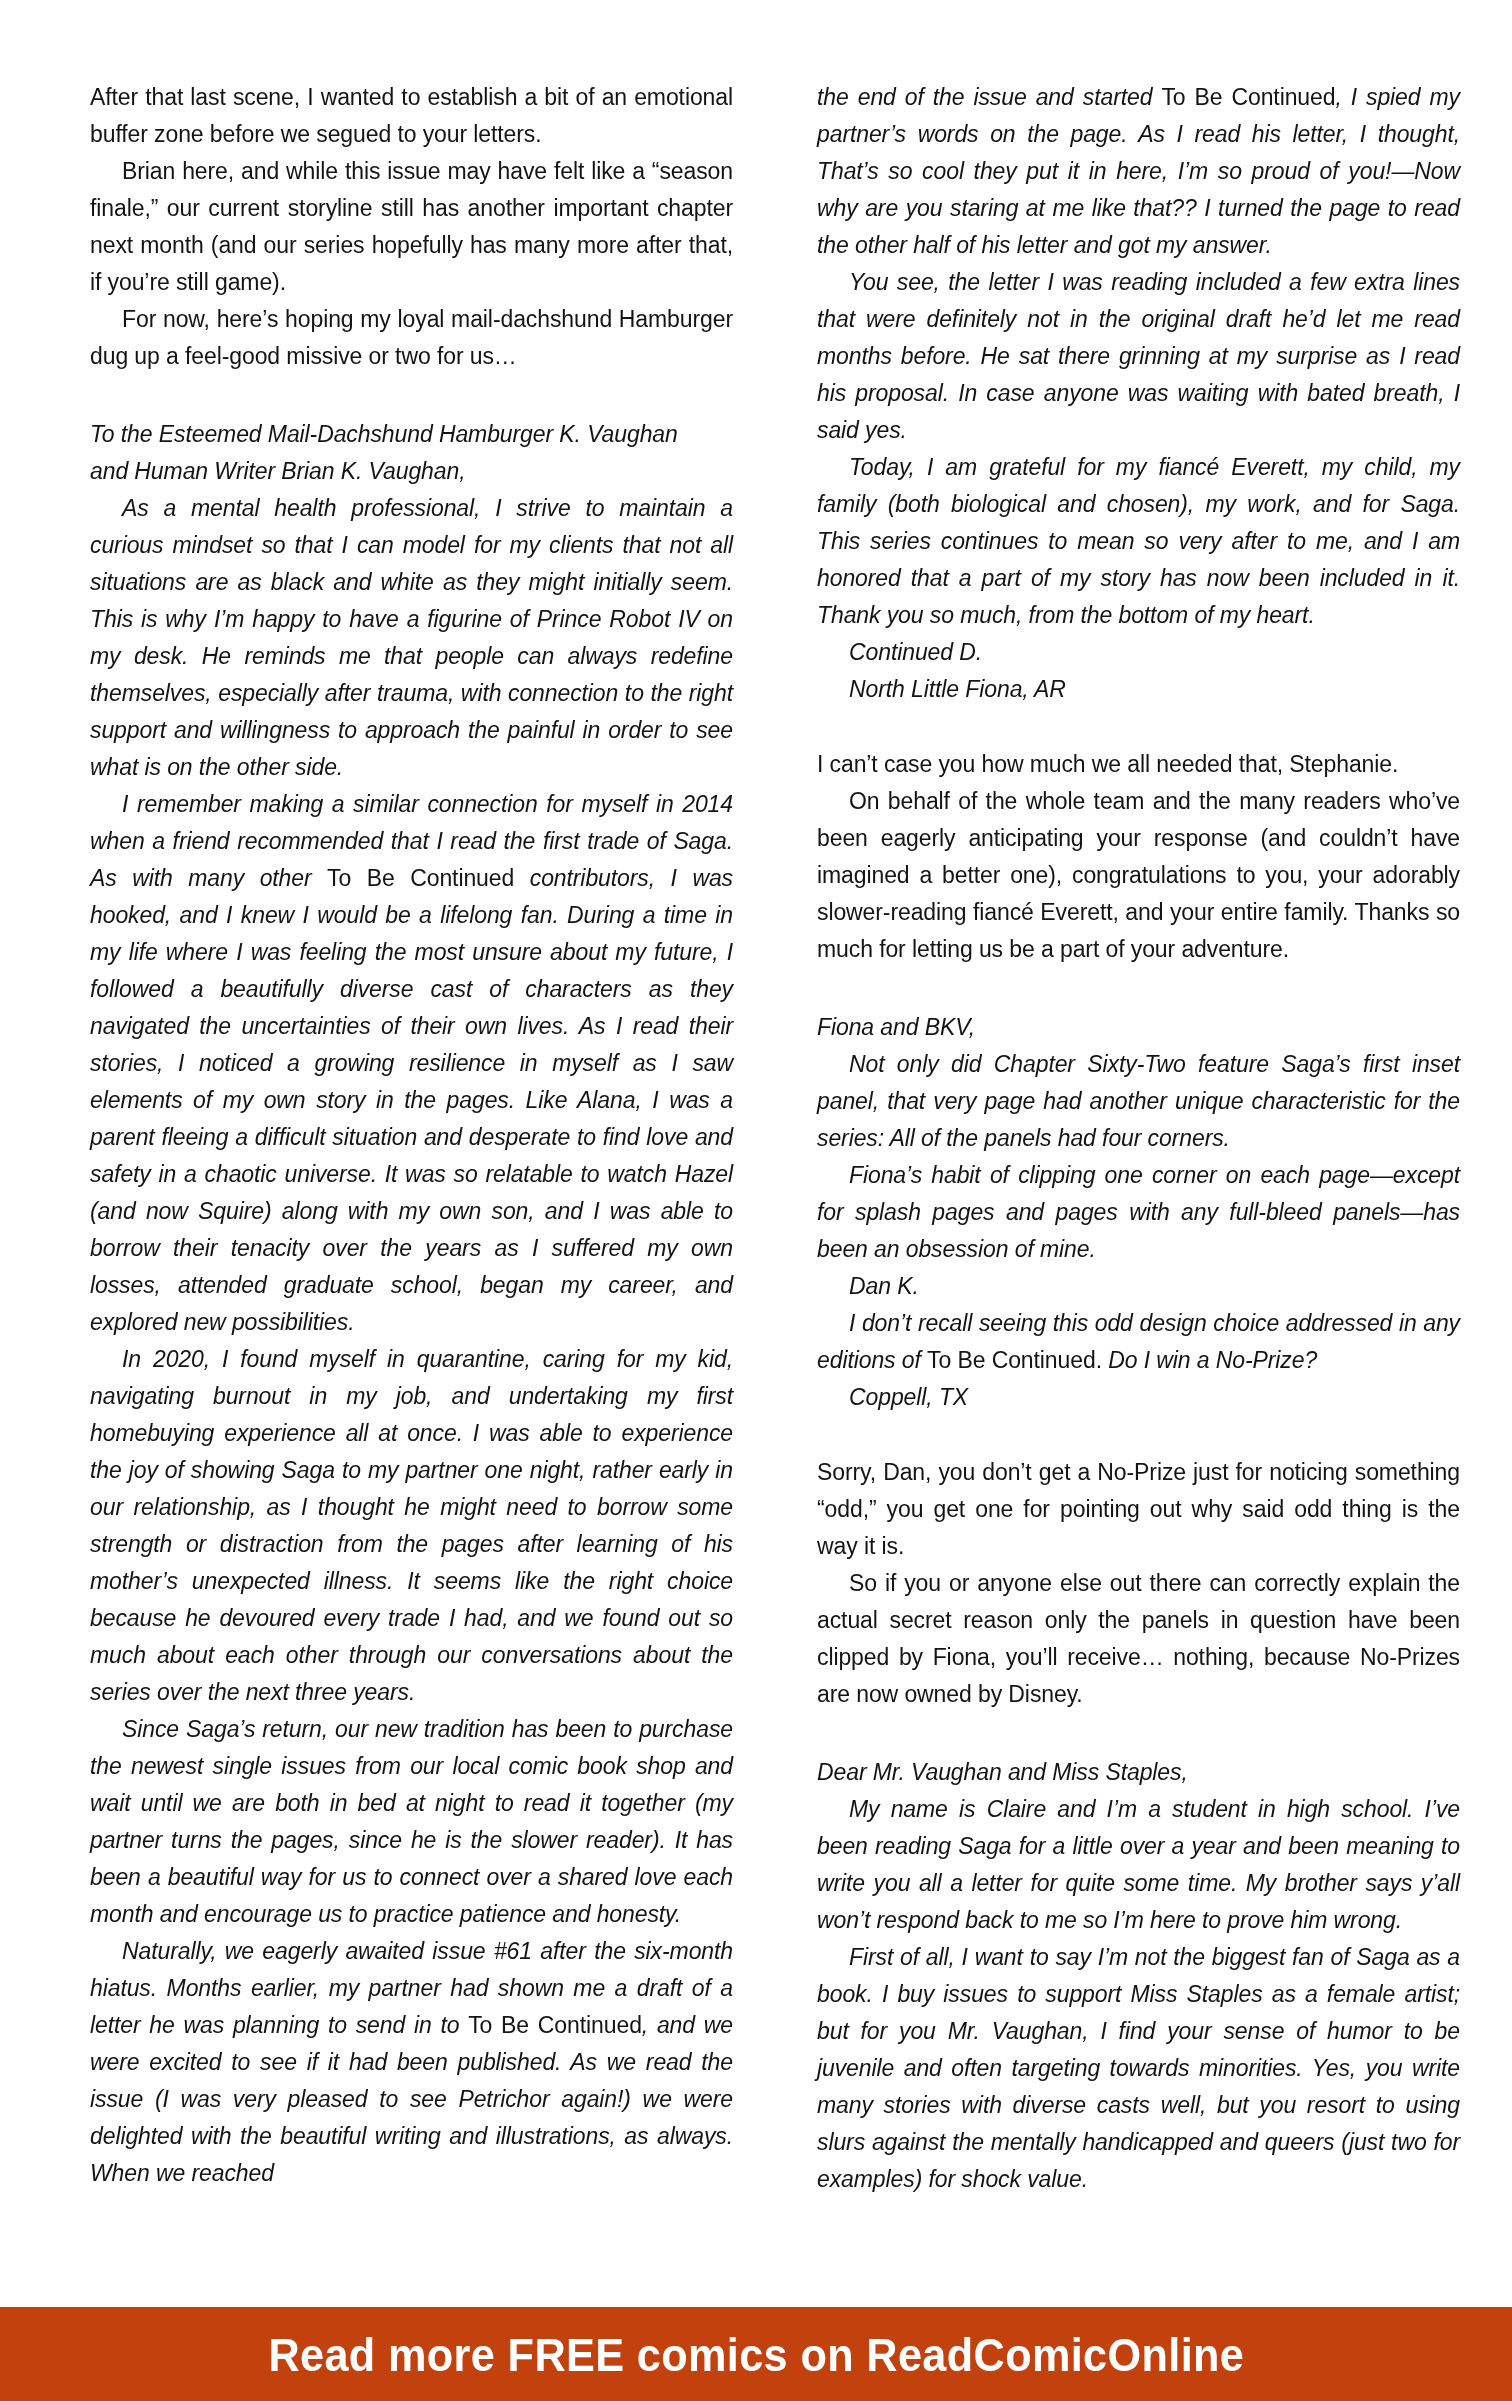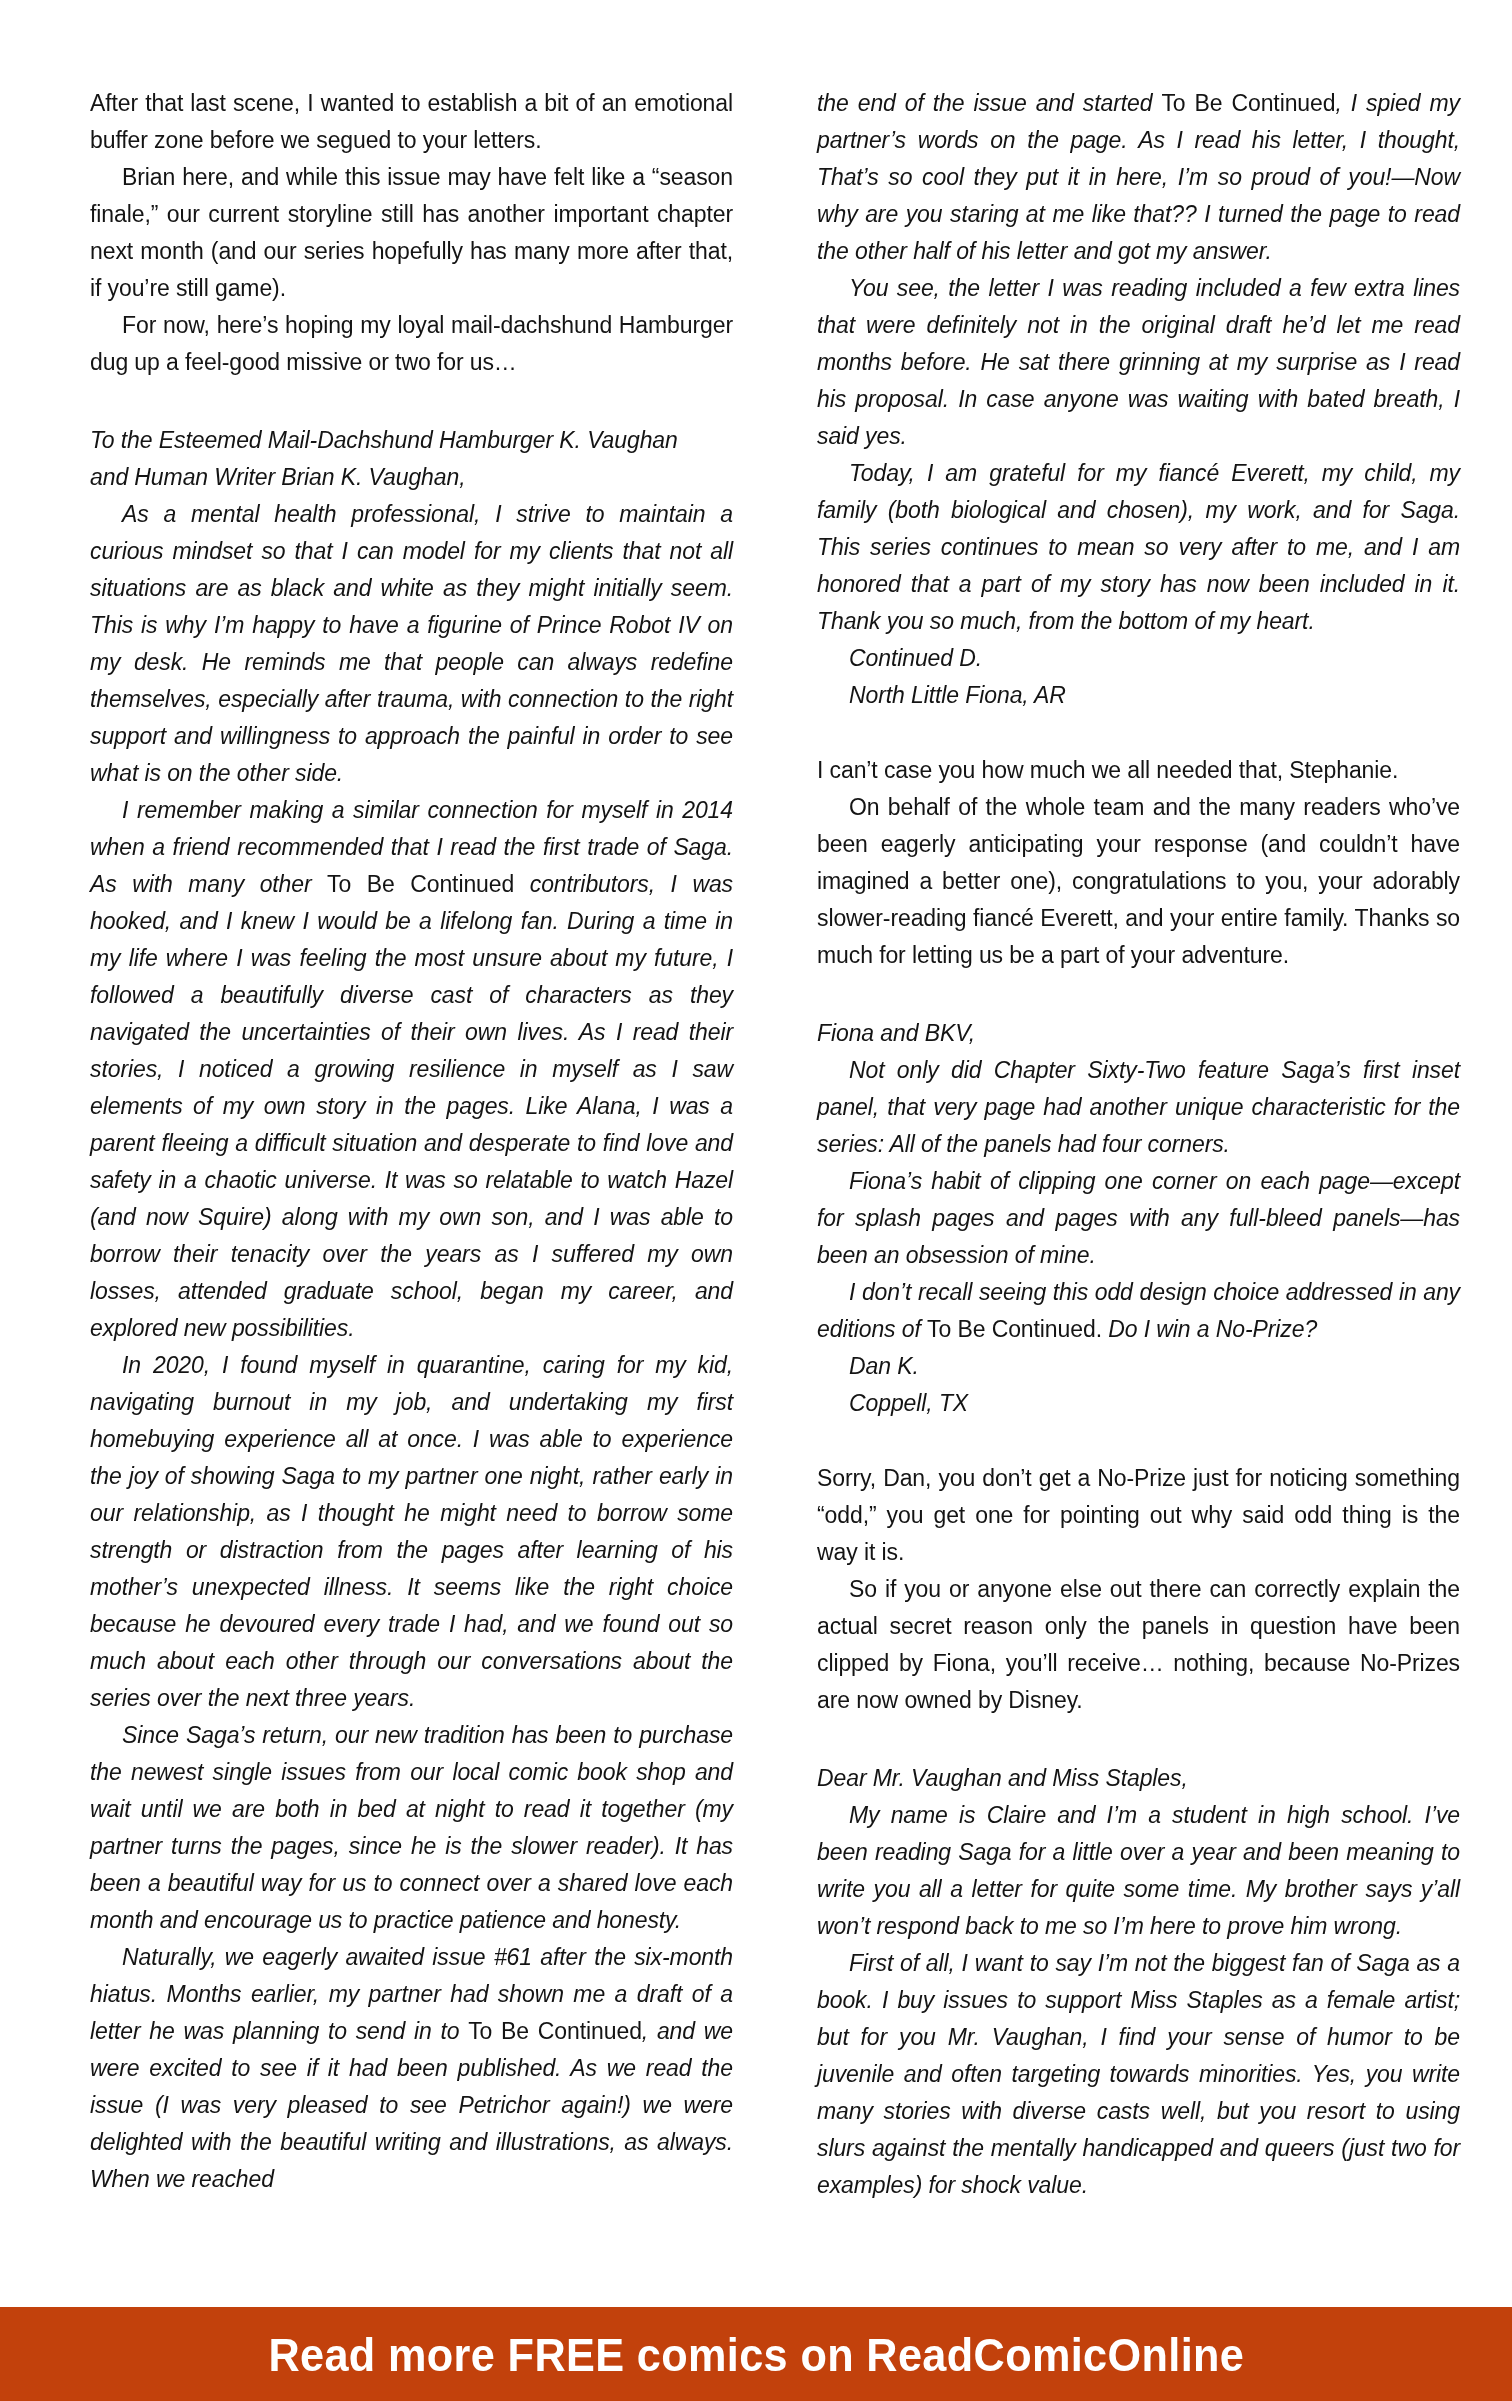--- a/index.html
+++ b/index.html
@@ -22,21 +22,21 @@
     position: absolute;
     left: 0; top: 0;
     width: 1513px;
     height: 2401px;
     background: #ffffff;
   }
 
   #columns {
     position: absolute;
     left: 90px;
-    top: 85px;
+    top: 79px;
     width: 1370px;
     height: 2153px;
     display: flex;
     flex-direction: row;
     justify-content: space-between;
     align-items: flex-start;
   }
 
   .column {
     width: 643px;
@@ -152,23 +152,23 @@
       <div class="gap-block"></div>
 
       <p class="body-text ed noindent">I can’t case you how much we all needed that, Stephanie.</p>
       <p class="body-text ed indent">On behalf of the whole team and the many readers who’ve been eagerly anticipating your response (and couldn’t have imagined a better one), congratulations to you, your adorably slower-reading fiancé Everett, and your entire family. Thanks so much for letting us be a part of your adventure.</p>
 
       <div class="gap-letter"></div>
 
       <p class="body-text letter noindent">Fiona and BKV,</p>
       <p class="body-text letter indent"><span class="ital">Not only did Chapter Sixty-Two feature Saga’s first inset panel, that very page had another unique characteristic for the series: All of the panels had four corners.</span></p>
       <p class="body-text letter indent"><span class="ital">Fiona’s habit of clipping one corner on each page—except for splash pages and pages with any full-bleed panels—has been an obsession of mine.</span></p>
+      <p class="body-text letter sig">Dan K.</p>
+
       <p class="body-text letter indent"><span class="ital">I don’t recall seeing this odd design choice addressed in any editions of </span><span class="rom">To Be Continued</span><span class="rom">. </span><span class="ital">Do I win a No-Prize?</span></p>
-
-      <p class="body-text letter sig">Dan K.</p>
       <p class="body-text letter sig">Coppell, TX</p>
 
       <div class="gap-block"></div>
 
       <p class="body-text ed noindent">Sorry, Dan, you don’t get a No-Prize just for noticing something “odd,” you get one for pointing out why said odd thing is the way it is.</p>
       <p class="body-text ed indent">So if you or anyone else out there can correctly explain the actual secret reason only the panels in question have been clipped by Fiona, you’ll receive… nothing, because No-Prizes are now owned by Disney.</p>
 
       <div class="gap-letter"></div>
 
       <p class="body-text letter noindent">Dear Mr. Vaughan and Miss Staples,</p>

